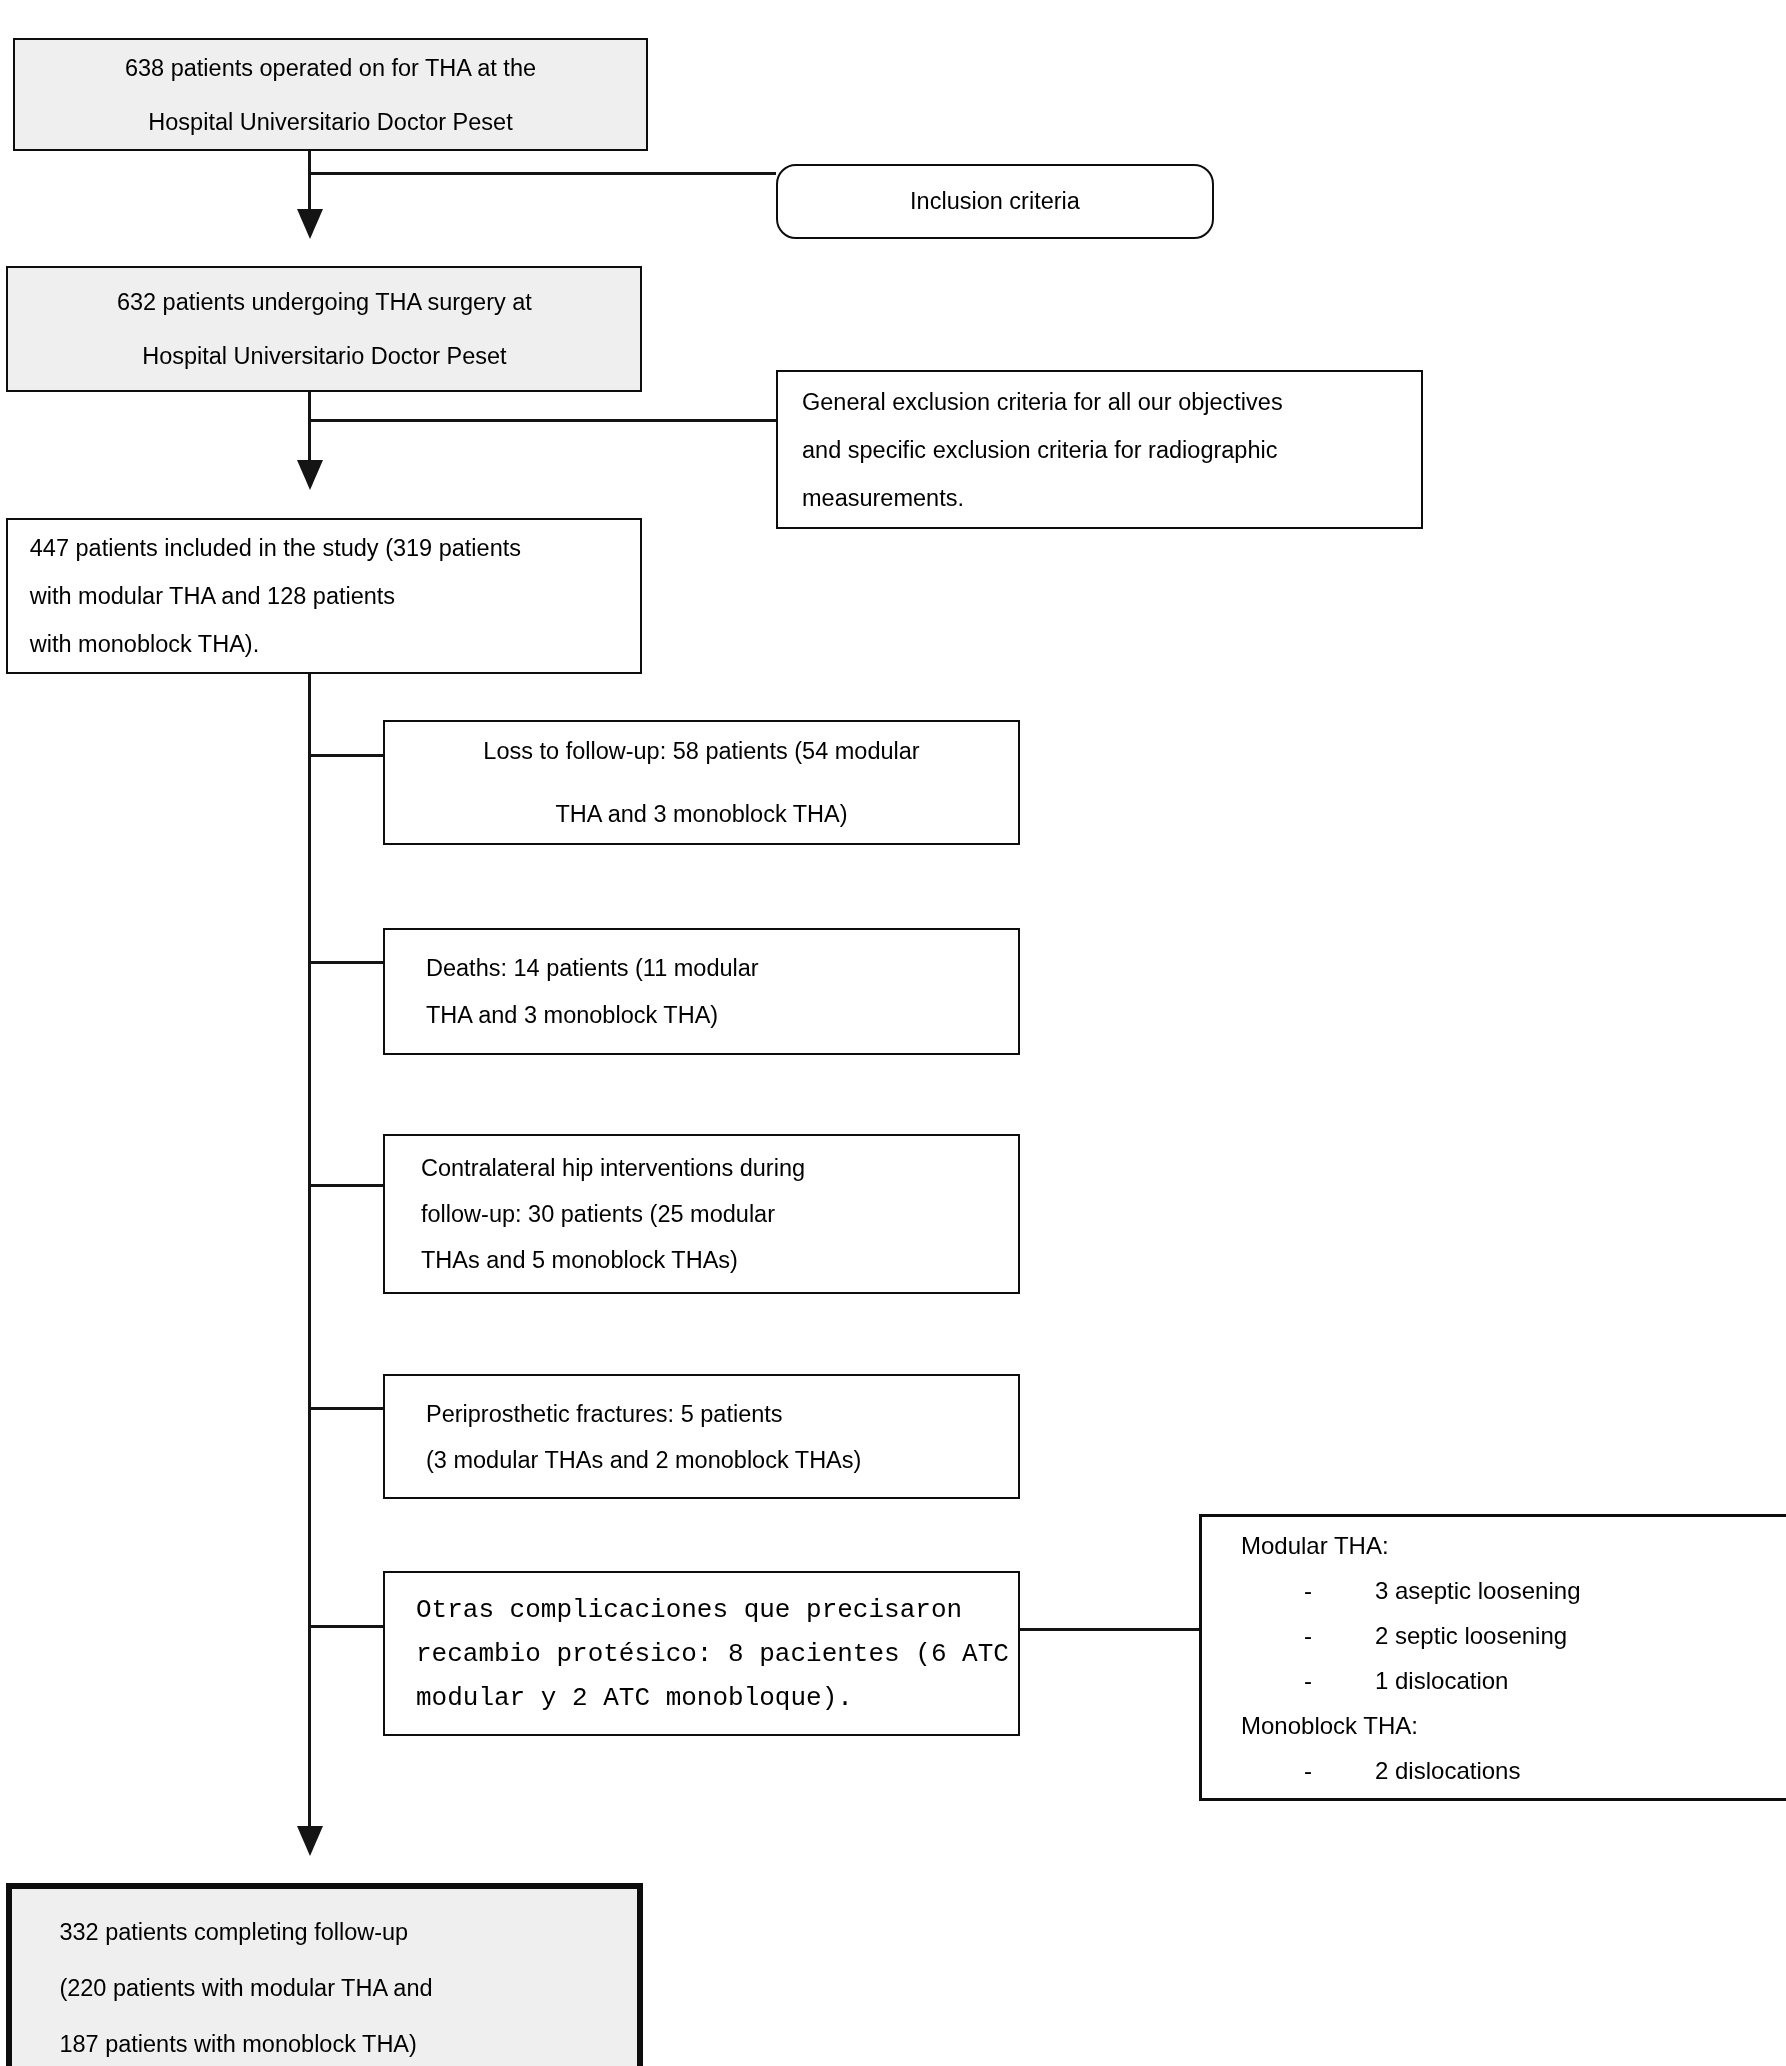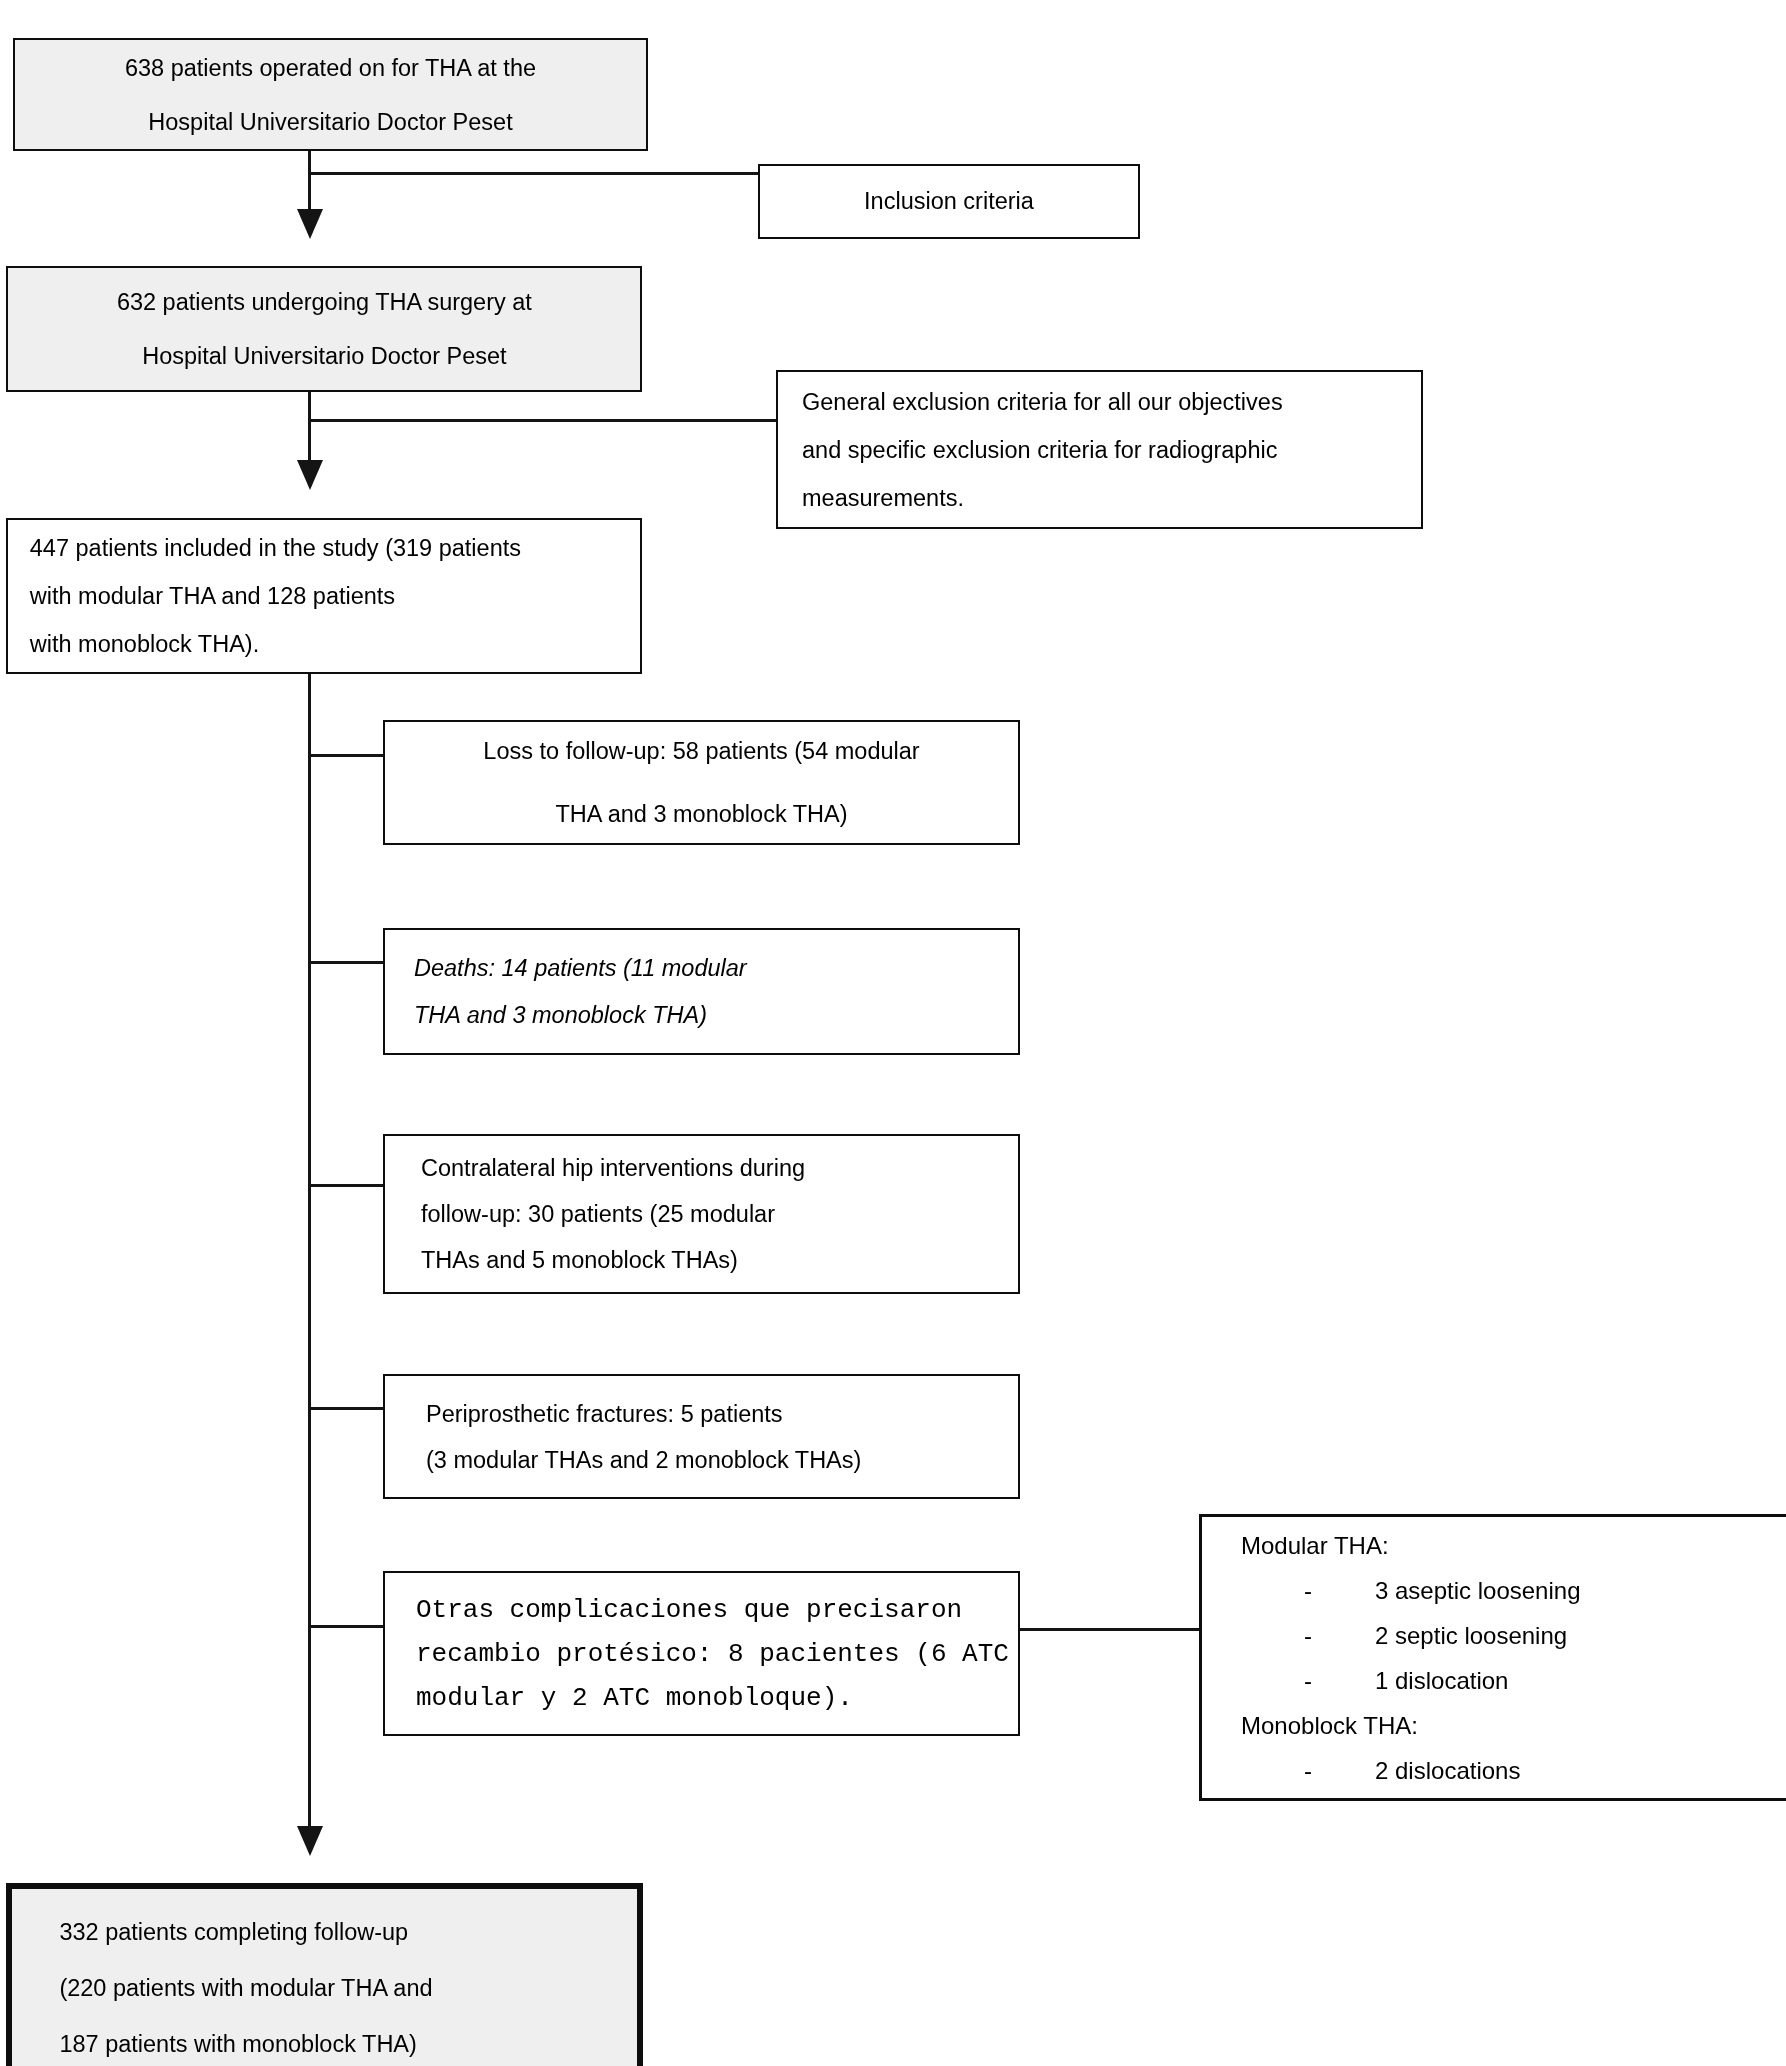--- a/index.html
+++ b/index.html
@@ -58,21 +58,21 @@
   <div class="cline" style="left:310px; top:1184px; width:74px; height:2.8px;"></div>
   <div class="cline" style="left:310px; top:1407px; width:74px; height:2.8px;"></div>
   <div class="cline" style="left:310px; top:1625px; width:74px; height:2.8px;"></div>
   <div class="cline" style="left:1020px; top:1628px; width:179px; height:2.8px;"></div>
 
   <div class="box gray center" style="left:13px; top:10px; width:635px; height:113px; line-height:54px;">
     <div class="line">638 patients operated on for THA at the</div>
     <div class="line">Hospital Universitario Doctor Peset</div>
   </div>
 
-  <div class="box center" style="left:758px; top:136px; width:382px; height:75px;">
+  <div class="box center" style="left:776px; top:136px; width:438px; height:75px;border-radius:20px;">
     <div class="line">Inclusion criteria</div>
   </div>
 
   <div class="box gray center" style="left:6.4px; top:238px; width:636px; height:126px; line-height:54px;">
     <div class="line">632 patients undergoing THA surgery at</div>
     <div class="line">Hospital Universitario Doctor Peset</div>
   </div>
 
   <div class="box" style="left:776px; top:342px; width:647px; height:159px; padding-left:24px; line-height:48px;">
     <div class="line">General exclusion criteria for all our objectives</div>
@@ -84,21 +84,21 @@
     <div class="line">447 patients included in the study (319 patients</div>
     <div class="line">with modular THA and 128 patients</div>
     <div class="line">with monoblock THA).</div>
   </div>
 
   <div class="box center" style="left:383px; top:692px; width:637px; height:125px; line-height:47px;gap:16px;">
     <div class="line">Loss to follow-up: 58 patients (54 modular</div>
     <div class="line">THA and 3 monoblock THA)</div>
   </div>
 
-  <div class="box" style="left:383px; top:900px; width:637px; height:127px; padding-left:29px; line-height:47px;font-style:italic;">
+  <div class="box" style="left:383px; top:900px; width:637px; height:127px; padding-left:41px; line-height:47px;">
     <div class="line">Deaths: 14 patients (11 modular</div>
     <div class="line">THA and 3 monoblock THA)</div>
   </div>
 
   <div class="box" style="left:383px; top:1106px; width:637px; height:160px; padding-left:36px; line-height:46px;">
     <div class="line">Contralateral hip interventions during</div>
     <div class="line">follow-up: 30 patients (25 modular</div>
     <div class="line">THAs and 5 monoblock THAs)</div>
   </div>
 

